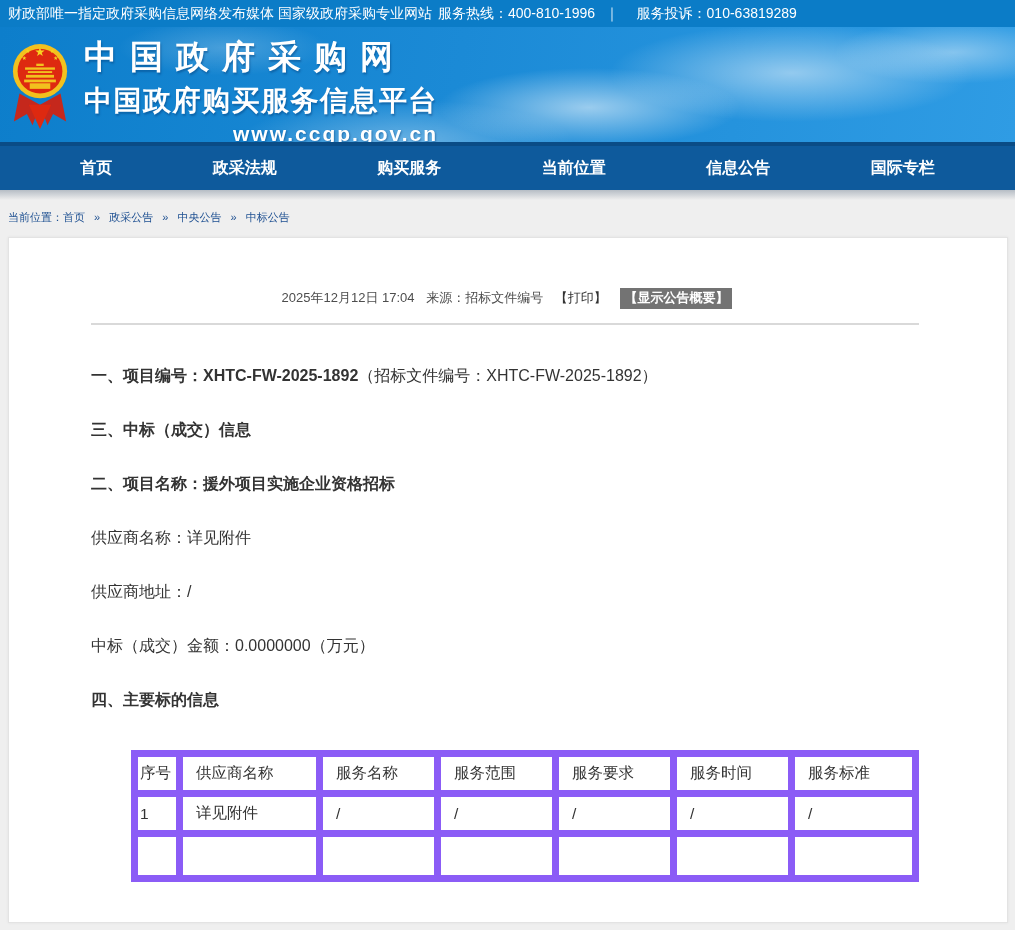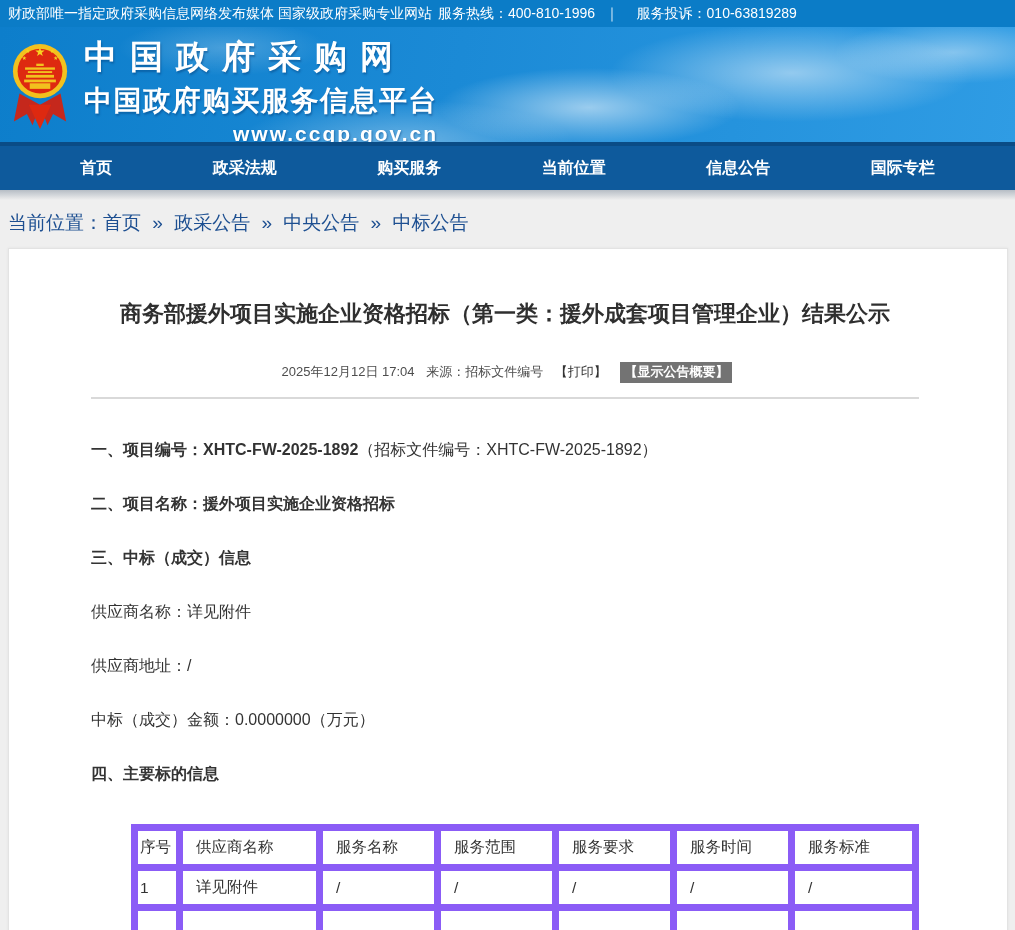--- a/index.html
+++ b/index.html
@@ -87,21 +87,21 @@
     font-weight: bold;
     text-decoration: none;
     cursor: pointer;
     white-space: nowrap;
   }
   .nav-shadow { height: 10px; background: linear-gradient(#b6bdc5, #efefef); }
 
   
   .breadcrumb {
     padding: 10px 0 12px 8px;
-    font-size: 19px;
+    font-size: 11px;
     color: #1d4f91;
   }
   .breadcrumb a { color: #1d4f91; text-decoration: none; cursor: pointer; }
   .breadcrumb .sep { margin: 0 6px; }
 
   
   .panel {
     margin: 0 7px 0 8px;
     background: #fff;
     border: 1px solid #e3e3e3;
@@ -241,34 +241,33 @@
   <a>政采公告</a>
   <span class="sep">»</span>
   <a>中央公告</a>
   <span class="sep">»</span>
   <a>中标公告</a>
 </div>
 
 <div class="panel">
   <div class="article">
 
-    <h1 class="article-title">商务部援外项目实施企业资格招标（第一类：援外成套项目管理企业）结果公示</h1>
 
     <div class="article-meta">
       <span class="m">2025年12月12日 17:04</span>
       <span class="m">来源：招标文件编号</span>
       <a class="print-btn">【打印】</a>
       <button class="summary-btn">【显示公告概要】</button>
     </div>
 
     <p class="para"><span class="b">一、项目编号：XHTC-FW-2025-1892</span><span>（招标文件编号：XHTC-FW-2025-1892）</span></p>
 
+    <p class="para"><span class="b">三、中标（成交）信息</span><span></span></p>
+
     <p class="para"><span class="b">二、项目名称：援外项目实施企业资格招标</span><span></span></p>
-
-    <p class="para"><span class="b">三、中标（成交）信息</span><span></span></p>
 
     <p class="para"><span class="b"></span><span>供应商名称：详见附件</span></p>
 
     <p class="para"><span class="b"></span><span>供应商地址：/</span></p>
 
     <p class="para"><span class="b"></span><span>中标（成交）金额：0.0000000（万元）</span></p>
 
     <p class="para"><span class="b">四、主要标的信息</span><span></span></p>
 
     <table class="bid-table">

